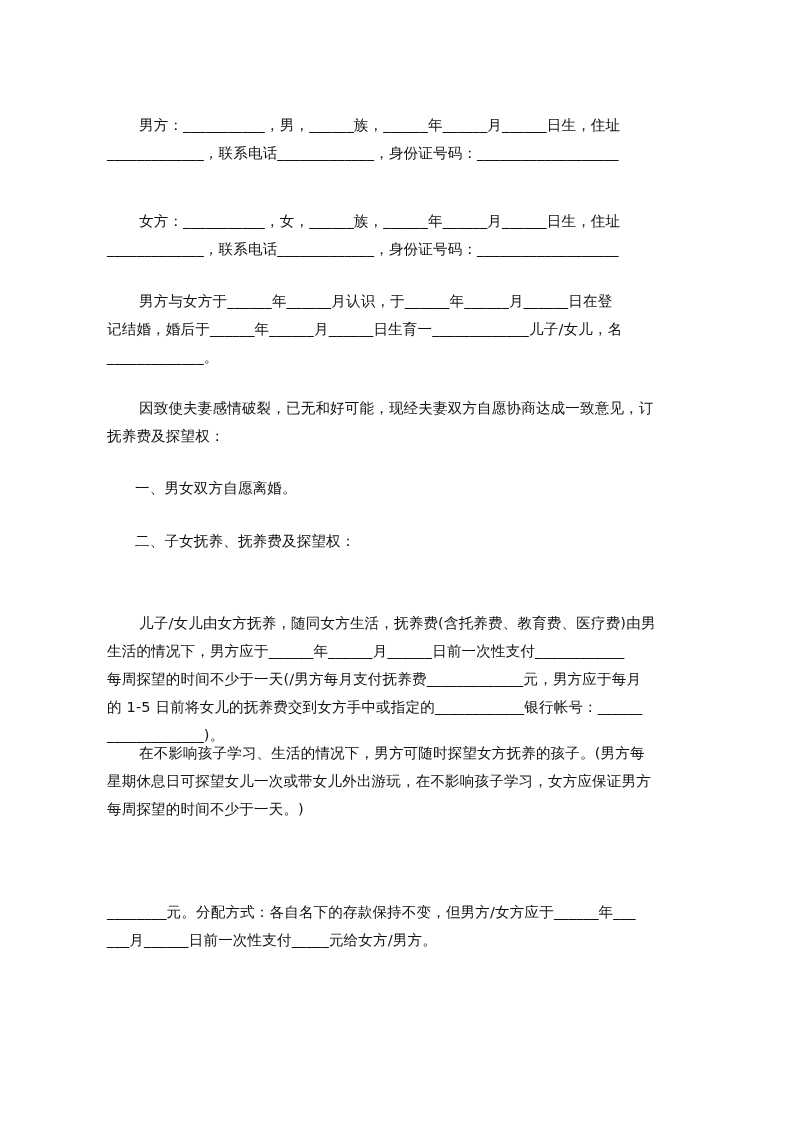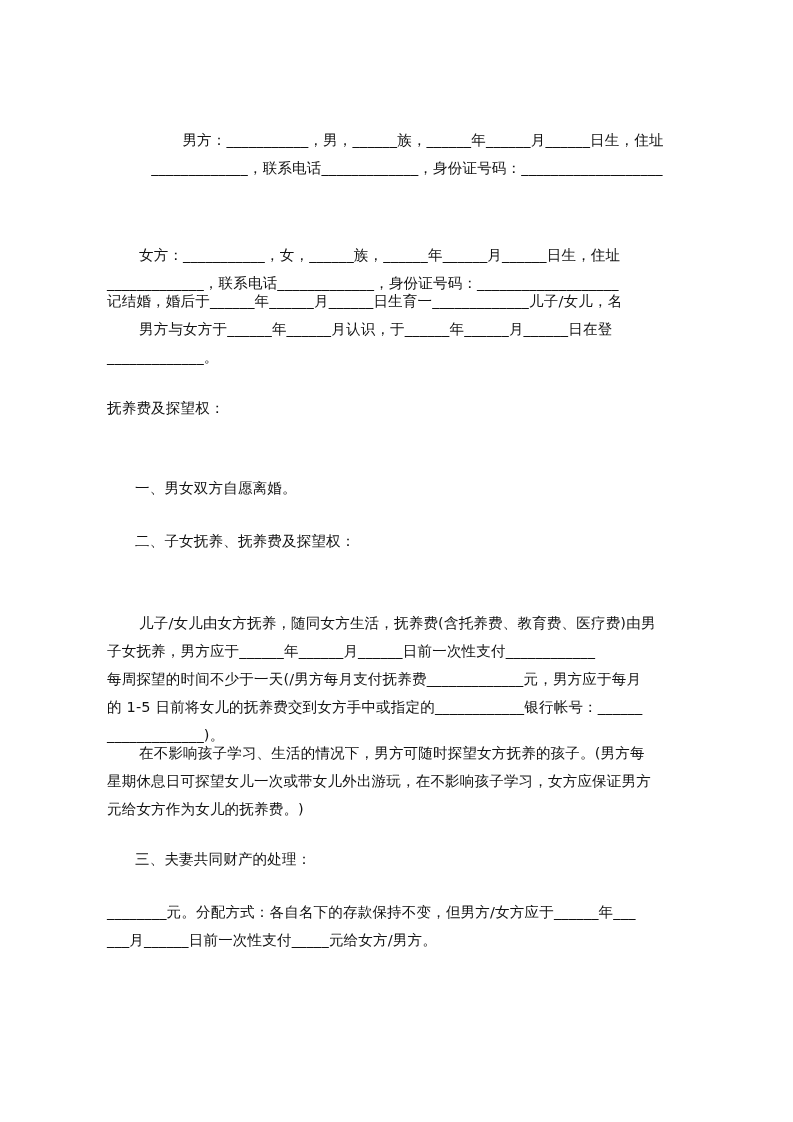--- a/index.html
+++ b/index.html
@@ -41,64 +41,62 @@
     }
     .heading {
       padding-left: 28px;
     }
   </style>
 </head>
 <body>
 
 <div class="page">
 
-  <div class="para" style="top:126px;text-align:center;">
+  <div class="para" style="top:111px;">
     <span class="line indent">男方：___________，男，______族，______年______月______日生，住址</span>
     <span class="line">_____________，联系电话_____________，身份证号码：___________________</span>
   </div>
 
-  <div class="para" style="top:207px;margin-top:34px;">
+  <div class="para" style="top:207px;">
     <span class="line indent">女方：___________，女，______族，______年______月______日生，住址</span>
     <span class="line">_____________，联系电话_____________，身份证号码：___________________</span>
   </div>
 
   <div class="para" style="top:287px;">
+    <span class="line indent">男方与女方于______年______月认识，于______年______月______日在登</span>
     <span class="line">记结婚，婚后于______年______月______日生育一_____________儿子/女儿，名</span>
-    <span class="line indent">男方与女方于______年______月认识，于______年______月______日在登</span>
     <span class="line">_____________。</span>
   </div>
 
   <div class="para" style="top:394px;">
+    <span class="line indent">因致使夫妻感情破裂，已无和好可能，现经夫妻双方自愿协商达成一致意见，订</span>
     <span class="line">抚养费及探望权：</span>
   </div>
 
   <div class="para" style="top:474px;">
     <span class="line heading">一、男女双方自愿离婚。</span>
   </div>
 
   <div class="para" style="top:527px;">
     <span class="line heading">二、子女抚养、抚养费及探望权：</span>
   </div>
 
   <div class="para" style="top:609px;">
     <span class="line indent">儿子/女儿由女方抚养，随同女方生活，抚养费(含托养费、教育费、医疗费)由男</span>
-    <span class="line">子女抚养，男方应于______年______月______日前一次性支付____________</span>
+    <span class="line">生活的情况下，男方应于______年______月______日前一次性支付____________</span>
     <span class="line">每周探望的时间不少于一天(/男方每月支付抚养费_____________元，男方应于每月</span>
     <span class="line">的 1-5 日前将女儿的抚养费交到女方手中或指定的____________银行帐号：______</span>
     <span class="line">_____________)。</span>
   </div>
 
   <div class="para" style="top:739px;">
     <span class="line indent">在不影响孩子学习、生活的情况下，男方可随时探望女方抚养的孩子。(男方每</span>
     <span class="line">星期休息日可探望女儿一次或带女儿外出游玩，在不影响孩子学习，女方应保证男方</span>
-    <span class="line">元给女方作为女儿的抚养费。)</span>
+    <span class="line">每周探望的时间不少于一天。)</span>
   </div>
 
-  <div class="para" style="top:845px;">
-    <span class="line heading">三、夫妻共同财产的处理：</span>
-  </div>
 
   <div class="para" style="top:898px;">
     <span class="line">________元。分配方式：各自名下的存款保持不变，但男方/女方应于______年___</span>
     <span class="line">___月______日前一次性支付_____元给女方/男方。</span>
   </div>
 
 </div>
 
 </body></html>

